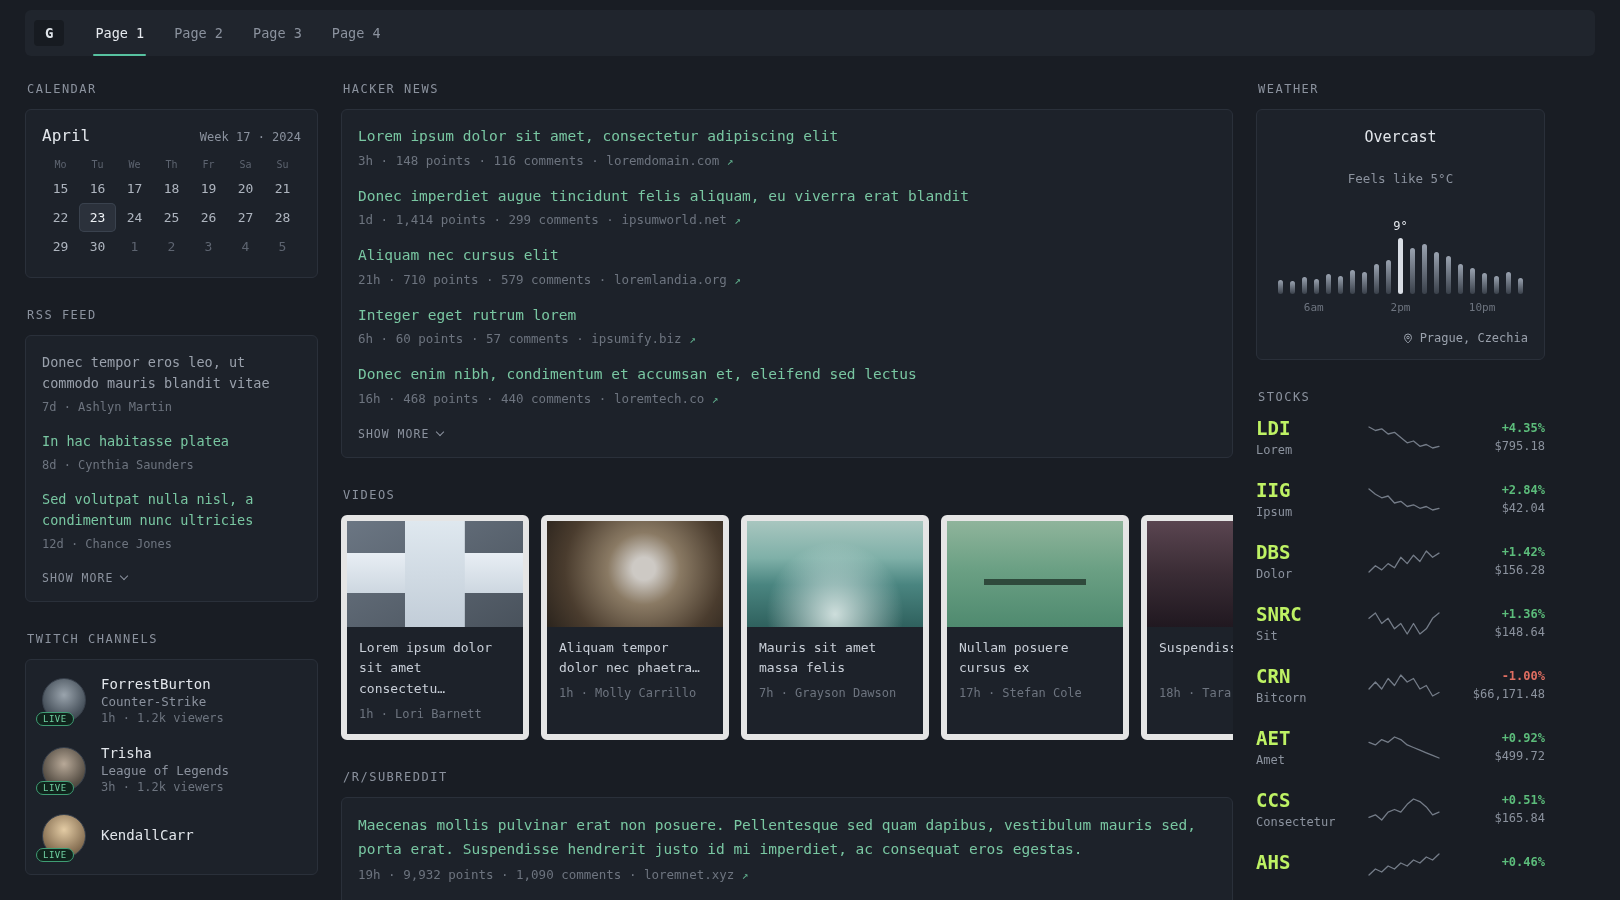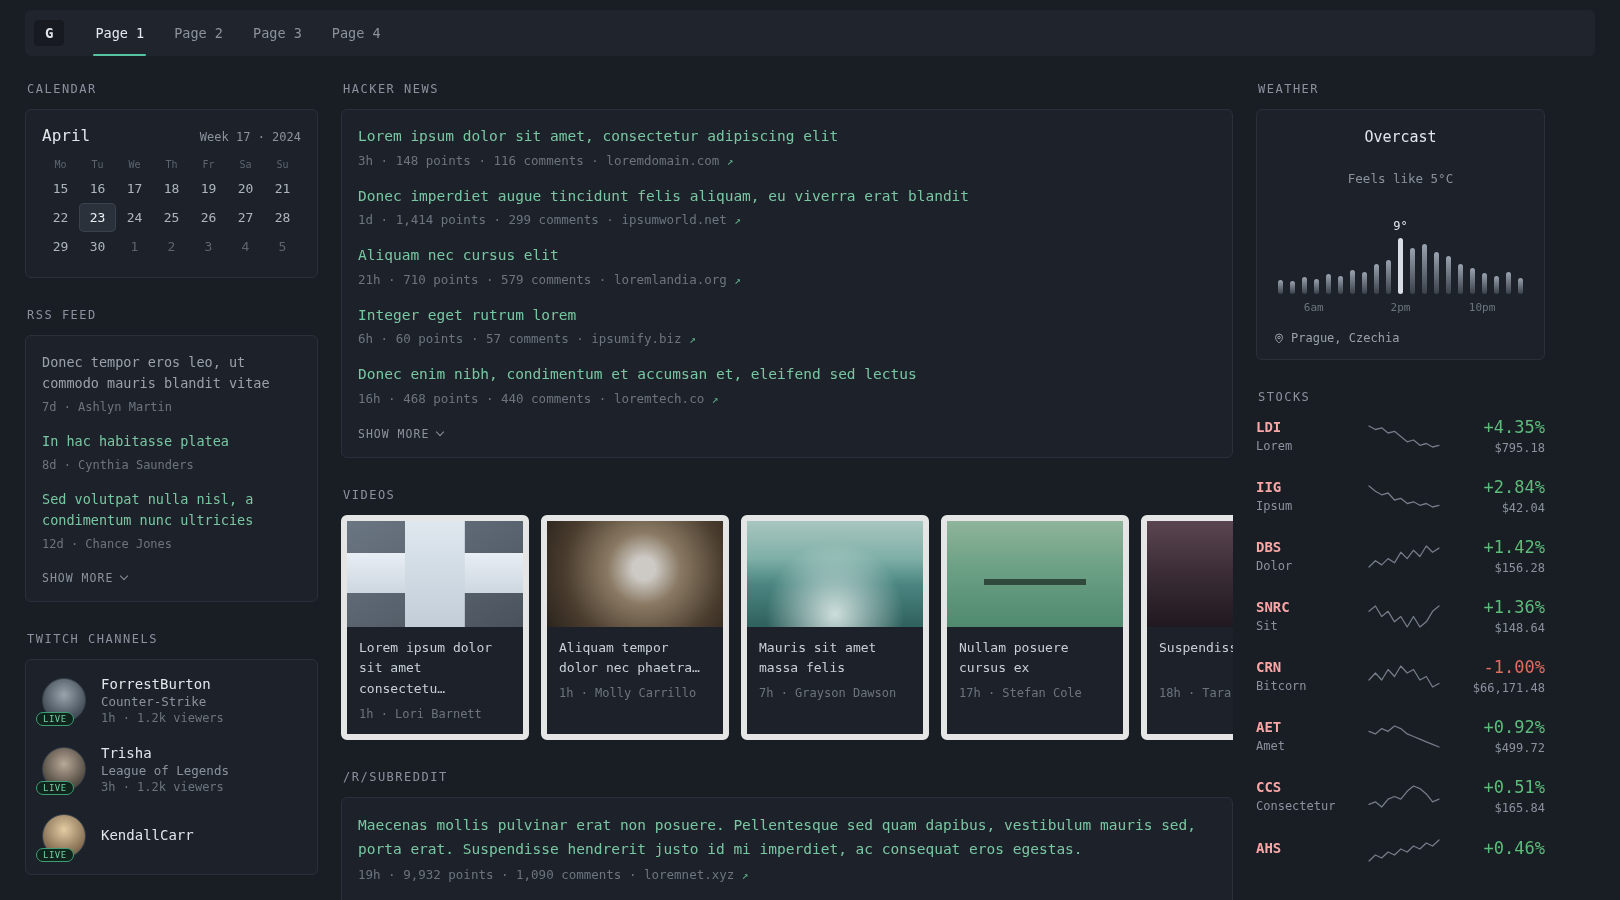--- a/index.html
+++ b/index.html
@@ -99,33 +99,33 @@
   .weather-panel{padding:18px 16px 14px;}
   .w-cond{text-align:center;font-size:15px;color:#e2e6eb;}
   .w-feels{text-align:center;font-size:12.5px;color:#8b929e;margin-top:25px;}
   .w-chart{height:84px;display:flex;align-items:flex-end;justify-content:center;gap:7px;margin-top:24px;}
   .wbar{width:5px;border-radius:3px;background:linear-gradient(180deg,#9aa3b0,#39404a);position:relative;}
   .wbar.hl{background:#d9dee5;}
   .wtemp{position:absolute;top:-19px;left:50%;transform:translateX(-50%);font-size:12px;color:#e2e6eb;}
   .w-times{position:relative;height:16px;margin-top:7px;font-size:11px;color:#6d747f;}
   .w-times span{position:absolute;transform:translateX(-50%);}
   .t0{left:16%;}.t1{left:50%;}.t2{left:82%;}
-  .w-loc{display:flex;justify-content:flex-start;align-items:center;gap:6px;margin-top:14px;
+  .w-loc{display:flex;justify-content:flex-end;align-items:center;gap:6px;margin-top:14px;
     font-size:12px;color:#9aa1ac;}
 
   
   .stock-row{display:flex;align-items:center;margin-bottom:22px;}
   .stock-left{width:98px;}
-  .stock-sym{font-size:14px;font-weight:bold;color:#fca5a5;cursor:pointer;}
+  .stock-sym{font-size:19px;font-weight:bold;color:#bef264;cursor:pointer;}
   .stock-name{font-size:12px;color:#8b929e;margin-top:4px;}
   .stock-mid{flex:1;display:flex;justify-content:center;}
   .spark{width:72px;height:26px;}
   .spark polyline{fill:none;stroke:#747c88;stroke-width:1.3;stroke-linejoin:round;stroke-linecap:round;}
   .stock-right{width:92px;text-align:right;}
-  .stock-chg{font-size:17px;}
+  .stock-chg{font-size:12px;font-weight:bold;}
   .up .stock-chg{color:#5cbd7b;}
   .down .stock-chg{color:#df6e61;}
   .stock-price{font-size:12px;color:#8b929e;margin-top:4px;}
 </style>
 </head>
 <body>
 
 <header class="topbar">
   <div class="logo">G</div>
   <nav class="tabs">

